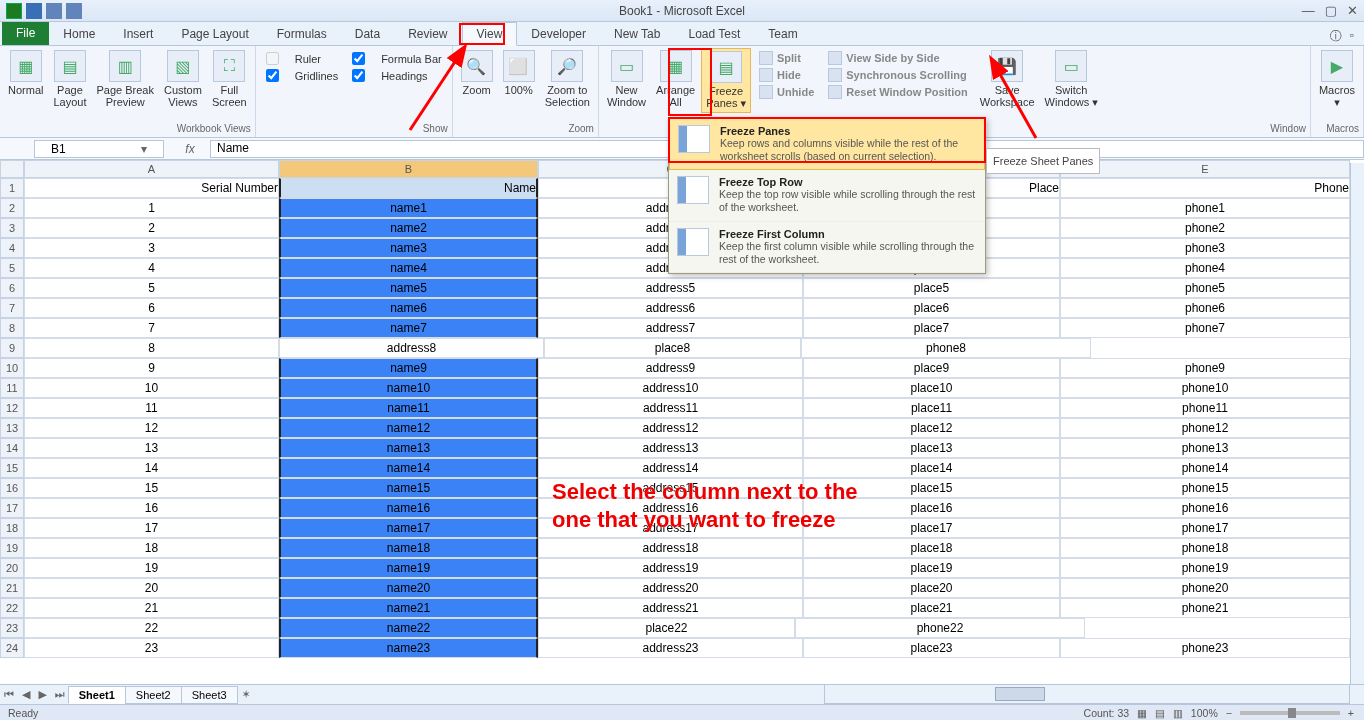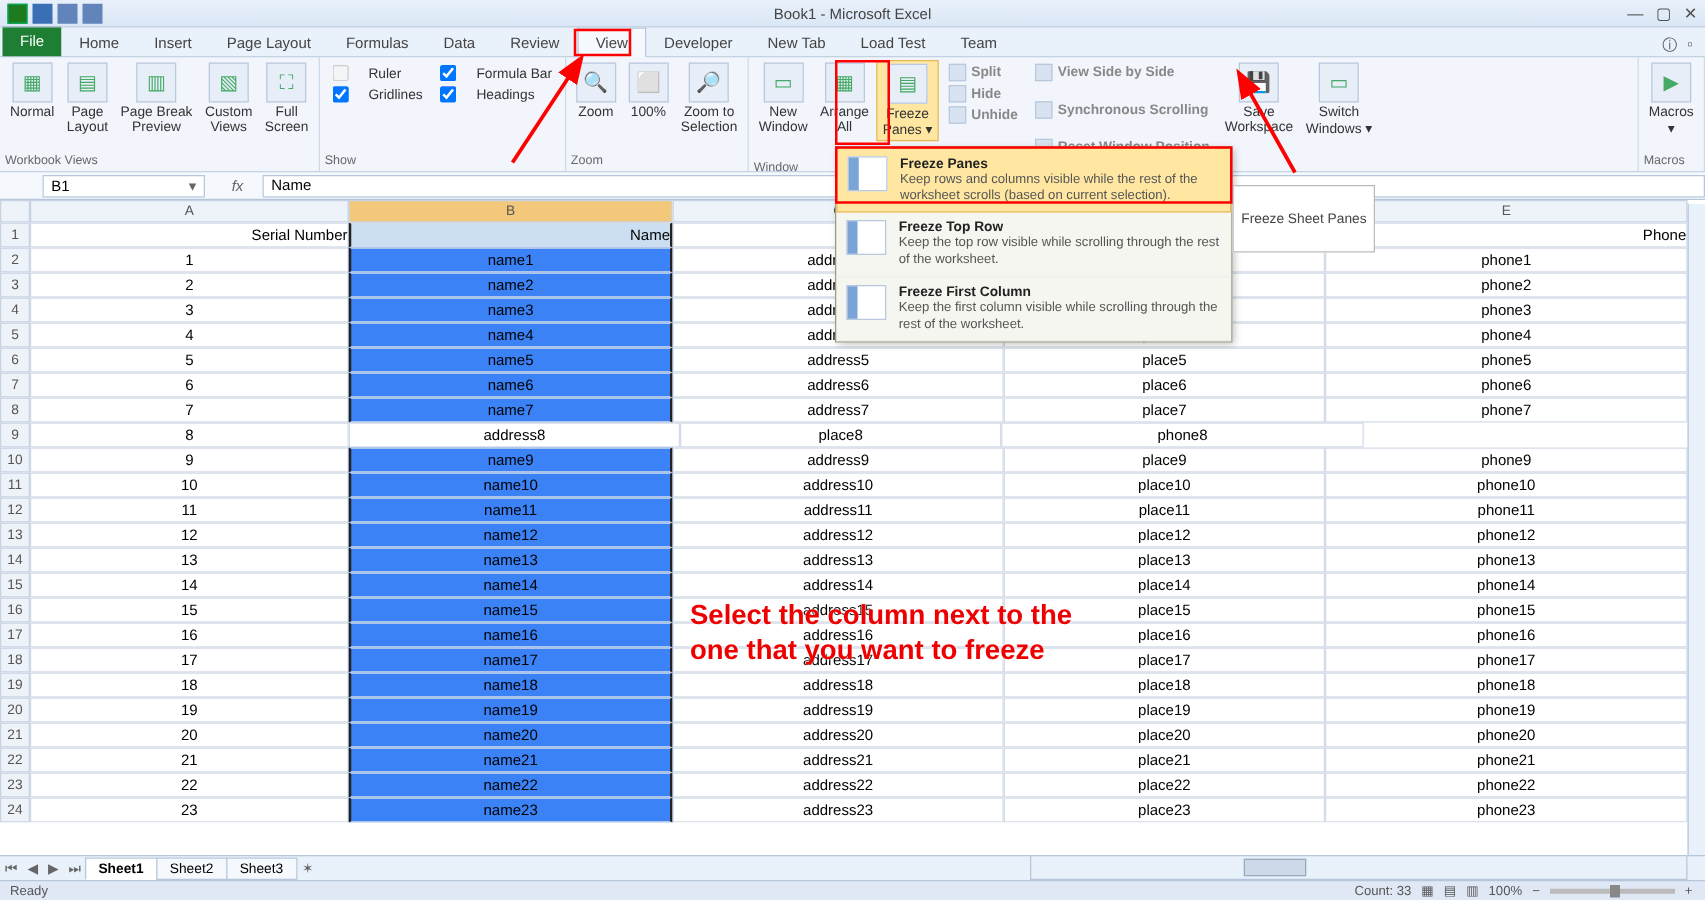--- a/index.html
+++ b/index.html
@@ -19,45 +19,45 @@
 .ribbon-tabs { height: 24px; background: #e9f1fb; display: flex; align-items: flex-end; border-bottom: 1px solid #b6c7db; padding-left: 2px; }
 .file-tab { background: #1e7e34; color: #fff; padding: 4px 14px; font-size: 12px; height: 24px; display: flex; align-items: center; }
 .rtab { padding: 4px 14px; font-size: 12px; color: #444; cursor: pointer; position: relative; }
 .rtab.active { background: #f5f9fe; border: 1px solid #b6c7db; border-bottom: 1px solid #f5f9fe; margin-bottom: -1px; }
 .ribbon-help { margin-left: auto; display: flex; gap: 8px; padding-right: 10px; color: #555; }
 
 
 .ribbon { height: 92px; background: #f2f6fc; border-bottom: 1px solid #b6c7db; display: flex; }
 .rgroup { border-right: 1px solid #cdd9e8; padding: 2px 4px; display: flex; flex-direction: column; justify-content: space-between; }
 .rgroup-body { display: flex; gap: 2px; align-items: flex-start; }
-.rgroup-label { text-align: left; font-size: 10px; color: #666; padding: 1px 0; }
+.rgroup-label { text-align: right; font-size: 10px; color: #666; padding: 1px 0; }
 .bigbtn { display: flex; flex-direction: column; align-items: center; padding: 2px 4px; font-size: 11px; color: #333; text-align: center; min-width: 40px; cursor: pointer; }
 .bigbtn .bicon { width: 32px; height: 32px; background: #e8eef8; border: 1px solid #b8c8de; margin-bottom: 2px; display:flex; align-items:center; justify-content:center; font-size:16px; color:#4a6; }
 .chkcol { display:flex; flex-direction:column; gap:4px; padding:4px 6px; font-size:11px; color:#333; }
 .chkcol label { display:flex; gap:16px; align-items:center; }
 .smitem { display:flex; align-items:center; gap:4px; font-size:11px; color:#888; padding:1px 4px;font-weight:bold; }
 .smitem .si { width:14px; height:14px; background:#d8e2f0; border:1px solid #b8c8de; display:inline-block; }
 
 
 .redbox { position:absolute; border:2px solid red; pointer-events:none; z-index:50; }
 .arrow { position:absolute; z-index:50; pointer-events:none; }
 
 
 .fp-dropdown { position:absolute; left:668px; top:117px; width:318px; background:#f6f6f0; border:1px solid #9b9b7f; box-shadow:2px 2px 6px rgba(0,0,0,.25); z-index:40; }
 .fp-item { display:flex; padding:6px 8px; gap:10px; border-bottom:1px solid #eee; cursor:pointer; }
 .fp-item.hl { background:#ffe7a2; border:1px solid #e6b85c; }
 .fp-icon { width:32px; height:28px; background:#fff; border:1px solid #b8c8de; flex:none; display:flex; }
 .fp-icon::before { content:""; width:8px; background:#7aa3d8; }
 .fp-text .t1 { font-weight:bold; font-size:11px; color:#222; }
 .fp-text .t2 { font-size:10.5px; color:#555; line-height:1.25; }
-.fp-caption { position:absolute; left:986px; top:148px; background:#fff; border:1px solid #bbb; padding:20px 6px; font-size:11px; color:#444; z-index:45; }
+.fp-caption { position:absolute; left:986px; top:148px; background:#fff; border:1px solid #bbb; padding:6px 6px; font-size:11px; color:#444; z-index:45; }
 
 
 .fbar { height:22px; display:flex; align-items:center; border-bottom:1px solid #b6c7db; background:#f5f9fe; }
-.namebox { width:130px; border:1px solid #b6c7db; margin:0 6px 0 34px; height:18px; display:flex; align-items:center; padding:0 6px; font-size:12px; background:#fff; }
+.namebox { width:130px; border:1px solid #b6c7db; margin:0 6px 0 34px; height:18px; display:flex; align-items:center; padding:0 16px; font-size:12px; background:#fff; }
 .namebox .dd { margin-left:auto; color:#666; }
 .fxlabel { width:40px; text-align:center; font-style:italic; color:#666; }
 .fxinput { flex:1; height:18px; border:1px solid #b6c7db; background:#fff; padding:0 6px; font-size:12px; }
 
 
 .grid { position:relative; }
 .colheads { display:flex; height:18px; }
 .corner { width:24px; background:#eef3fa; border:1px solid #c7d3e3; }
 .ch { border:1px solid #c7d3e3; background:#eef3fa; text-align:center; font-size:11px; color:#555; line-height:16px; }
 .ch.sel { background:#f4c87a; }
@@ -217,21 +217,21 @@
           </div>
         <div class="smitem">
             <span class="si"></span>
             <span>Hide</span>
           </div>
         <div class="smitem">
             <span class="si"></span>
             <span>Unhide</span>
           </div>
       </div>
-      <div style="display:flex;flex-direction:column;gap:14px;padding:2px">
+      <div style="display:flex;flex-direction:column;gap:1px;padding:2px">
         <div class="smitem">
             <span class="si"></span>
             <span>View Side by Side</span>
           </div>
         <div class="smitem">
             <span class="si"></span>
             <span>Synchronous Scrolling</span>
           </div>
         <div class="smitem">
             <span class="si"></span>
@@ -450,21 +450,20 @@
         <div class="cell cA">21</div>
         <div class="cell cB selcol colB-border">name21</div>
         <div class="cell cC">address21</div>
         <div class="cell cD">place21</div>
         <div class="cell cE">phone21</div>
       </div>
       <div class="row">
         <div class="rh">23</div>
         <div class="cell cA">22</div>
         <div class="cell cB selcol colB-border">name22</div>
-        <div class="cell cC">address22</div>
         <div class="cell cD">place22</div>
         <div class="cell cE">phone22</div>
       </div>
       <div class="row">
         <div class="rh">24</div>
         <div class="cell cA">23</div>
         <div class="cell cB selcol colB-border">name23</div>
         <div class="cell cC">address23</div>
         <div class="cell cD">place23</div>
         <div class="cell cE">phone23</div>

